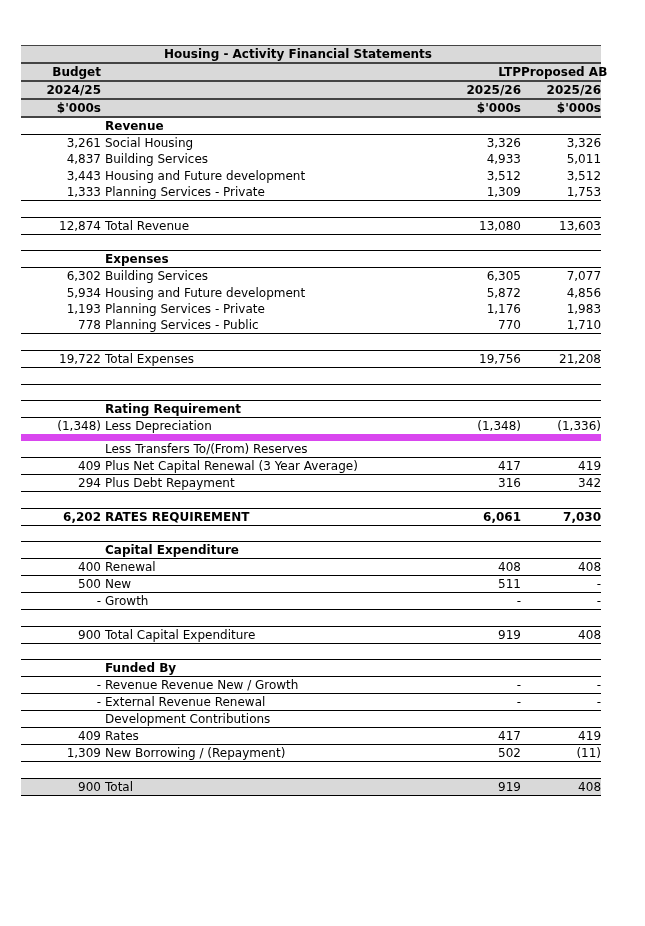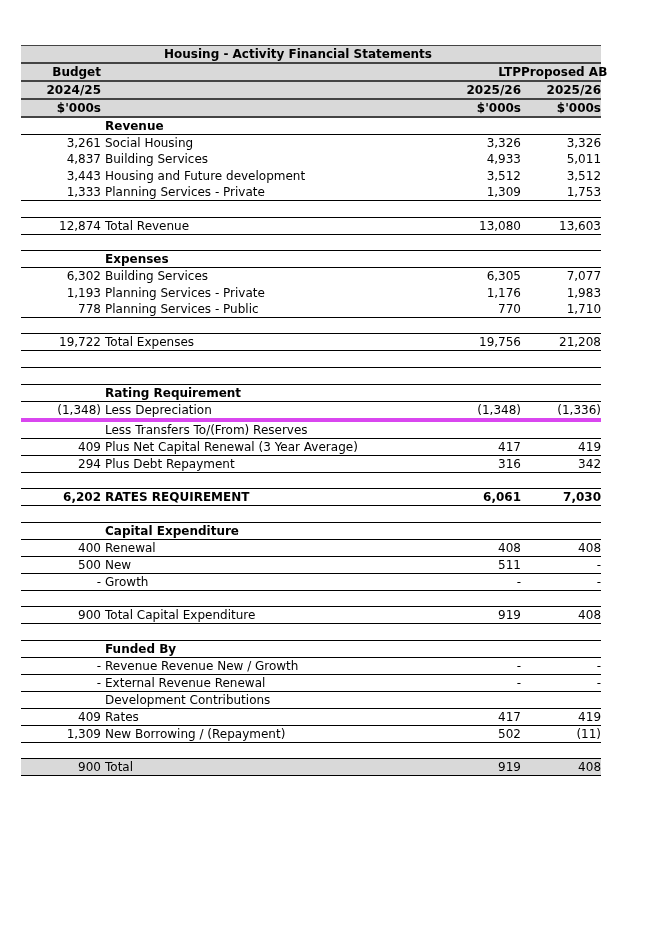--- a/index.html
+++ b/index.html
@@ -12,21 +12,21 @@
   col.c-budget { width: 80px; }
   col.c-desc { width: 330px; }
   col.c-ltp { width: 90px; }
   col.c-ab { width: 80px; }
   td.num { text-align: right; }
   td.desc { padding-left: 4px !important; margin-left: 6px; }
   .hdr td { background: #d9d9d9; font-weight: bold; }
   .hdr td.num { }
   .bold td { font-weight: bold; }
   .section td.desc { font-weight: bold; }
-  .bt td { border-top: 4px solid #d946ef; }
+  .bt td { border-top: 7px solid #d946ef; }
   .bb td { border-bottom: 1px solid #000; }
   .hdr td { border-bottom: 2px solid #444; }
   .hdr.first td { border-top: 1px solid #444; }
   .title-cell { text-align: center; padding-right: 26px !important; }
   .total-shade td { background: #d9d9d9; }
   .sp td { height: 16.55px; }
 </style>
 </head>
 <body>
 
@@ -116,20 +116,26 @@
         <td></td>
         <td></td>
     </tr>
     <tr>
         <td class="num">6,302</td>
         <td class="desc">Building Services</td>
         <td class="num">6,305</td>
         <td class="num">7,077</td>
       </tr>
     <tr>
+        <td class="num">5,934</td>
+        <td class="desc">Housing and Future development</td>
+        <td class="num">5,872</td>
+        <td class="num">4,856</td>
+      </tr>
+    <tr>
         <td class="num">1,193</td>
         <td class="desc">Planning Services - Private</td>
         <td class="num">1,176</td>
         <td class="num">1,983</td>
       </tr>
     <tr class="bb">
         <td class="num">778</td>
         <td class="desc">Planning Services - Public</td>
         <td class="num">770</td>
         <td class="num">1,710</td>

